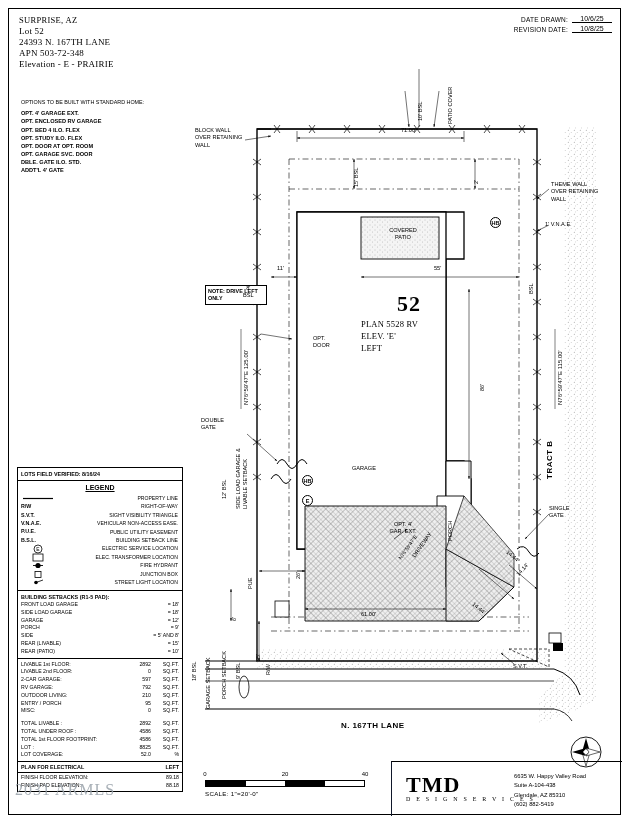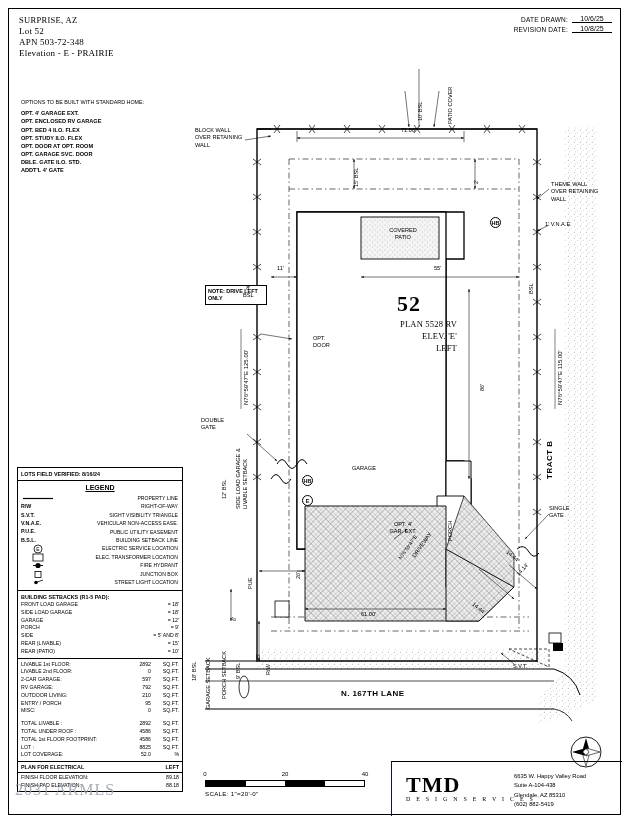--- a/index.html
+++ b/index.html
@@ -119,21 +119,21 @@
   .lbl {
     position: absolute; font-size: 5.6px; font-family: "Liberation Sans", sans-serif;
     line-height: 1.3; white-space: pre;
   }
   .lbl-b { font-weight: bold; }
   .rot90 { transform: rotate(-90deg); transform-origin: left top;}
   .big-lot {
     position: absolute; font-family: "Liberation Serif", serif;
   }
   .big-lot .num { font-size: 22px; font-weight: bold; text-align: center; letter-spacing: 1px;}
-  .big-lot .pl { font-size: 8.5px; text-align: right; margin-top: 2px; letter-spacing:.2px;}
+  .big-lot .pl { font-size: 8.5px; text-align: left; margin-top: 2px; letter-spacing:.2px;}
   .watermark {
     position: absolute; left: 6px; top: 772px;
     font-size: 16px; color: #9aa3ab; font-family: "Liberation Serif", serif;
     letter-spacing: 1px; opacity: .85;
   }
   .hb-circ, .e-circ {
     position: absolute; width: 11px; height: 11px; border: 1px solid #000;
     border-radius: 50%; background: #fff; font-size: 5.5px; font-weight: bold;
     display: flex; align-items: center; justify-content: center;
   }
@@ -145,20 +145,21 @@
   .compass { position: absolute; left: 560px; top: 726px; }
 </style>
 </head>
 <body>
 
 <div class="sheet">
 
   <div class="title-area">
     <div class="t-sub">SURPRISE, AZ</div>
     <div class="t-line">Lot 52</div>
+    <div class="t-line">24393 N. 167TH LANE</div>
     <div class="t-line">APN 503-72-348</div>
     <div class="t-line">Elevation - E - PRAIRIE</div>
   </div>
 
   <div class="date-box">
     <div class="date-row">
       <span class="date-label">DATE DRAWN:</span>
       <span class="date-val">10/6/25</span>
     </div>
     <div class="date-row">
@@ -417,21 +418,21 @@
   <div class="lbl rot90" style="left:286px; top:570px;">26'</div>
   <div class="lbl" style="left:352px; top:602px;">61.00'</div>
 
   <div class="lbl" style="left:506px; top:564px; transform:rotate(-48deg); transform-origin:left top;">14.14'</div>
   <div class="lbl" style="left:466px; top:592px; transform:rotate(40deg); transform-origin:left top;">14.44'</div>
   <div class="lbl" style="left:500px; top:540px; transform:rotate(40deg); transform-origin:left top;">14.44'</div>
 
   <div class="lbl rot90" style="left:234px; top:396px; font-size:6px;">N76°59'47"E 125.00'</div>
   <div class="lbl rot90" style="left:548px; top:396px; font-size:6px;">N76°59'47"E 115.00'</div>
 
-  <div class="lbl lbl-b" style="left:332px; top:680px; font-size:8px; letter-spacing:.4px;">N. 167TH LANE</div>
+  <div class="lbl lbl-b" style="left:332px; top:712px; font-size:8px; letter-spacing:.4px;">N. 167TH LANE</div>
   <div class="lbl" style="left:504px; top:654px;">S.V.T.</div>
 
   <div class="hb-circ" style="left:481px; top:208px;">HB</div>
   <div class="hb-circ" style="left:293px; top:466px;">HB</div>
   <div class="e-circ" style="left:293px; top:486px;">E</div>
 
   <div class="big-lot" style="left:352px; top:282px; width:96px;">
     <div class="num">52</div>
     <div class="pl">PLAN 5528 RV</div>
     <div class="pl">ELEV. 'E'</div>

